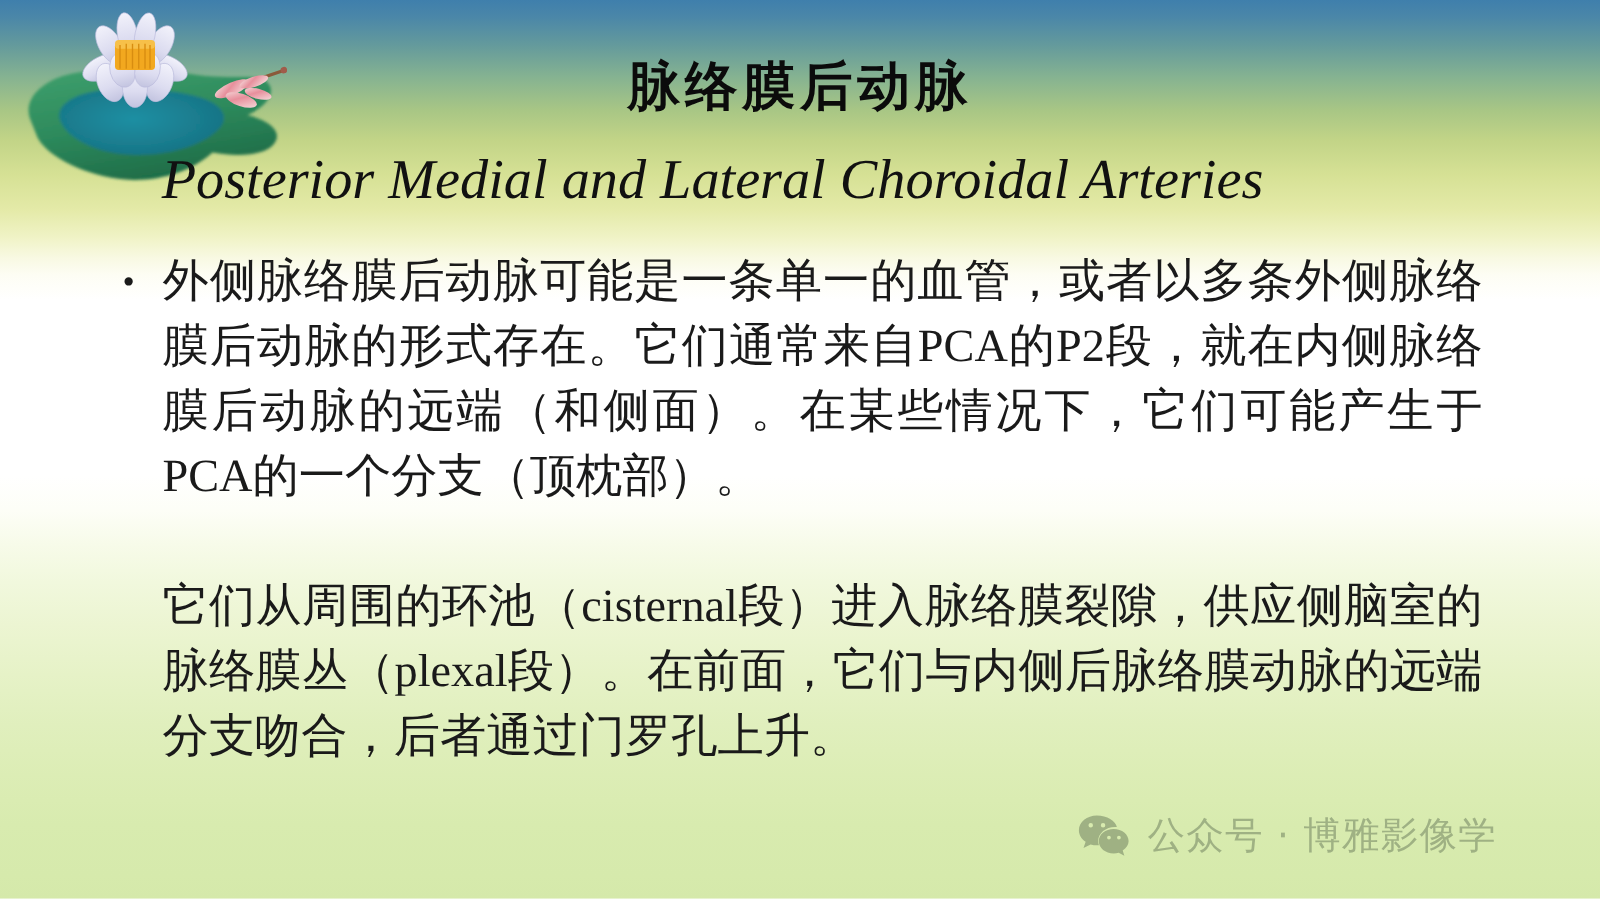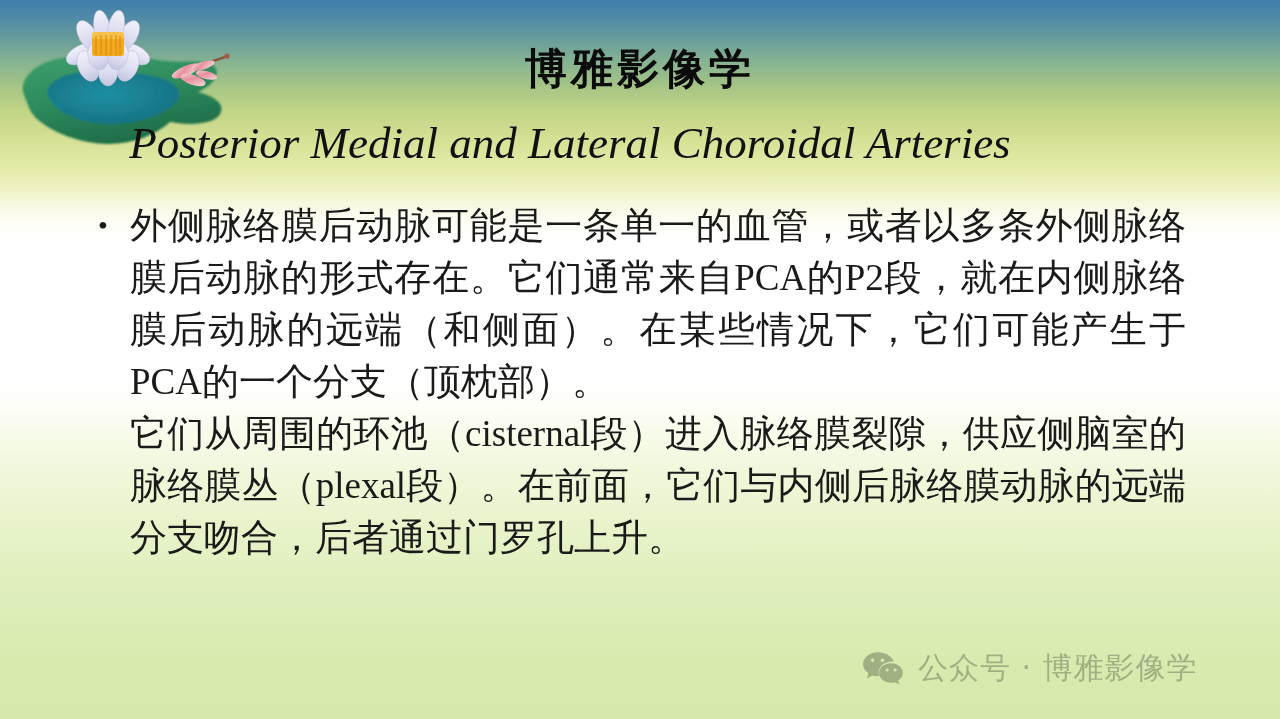--- a/index.html
+++ b/index.html
@@ -108,20 +108,21 @@
   .para .bullet {
     position: absolute;
     left: 2px;
     top: 0px;
     font-size: 28px;
     line-height: 52px;
     color: #1a1a1a;
   }
 
   .para + .para {
+    margin-top: 52px;
   }
 
   
   .footer {
     position: absolute;
     left: 862px;
     top: 648px;
     display: flex;
     align-items: center;
     gap: 14px;
@@ -214,21 +215,21 @@
     <g transform="translate(200,72) rotate(-8)">
       <path d="M-22 -2 L30 -12" stroke="#8a5a3a" stroke-width="2.6" stroke-linecap="round" fill="none"></path>
       <ellipse cx="-14" cy="-3" rx="15" ry="5" fill="url(#wingg)" transform="rotate(-16 -14 -3)"></ellipse>
       <ellipse cx="-8" cy="7" rx="13" ry="5" fill="url(#wingg)" transform="rotate(26 -8 7)"></ellipse>
       <ellipse cx="4" cy="-6" rx="12" ry="4" fill="url(#wingg)" transform="rotate(-10 4 -6)"></ellipse>
       <ellipse cx="6" cy="4" rx="11" ry="4" fill="url(#wingg)" transform="rotate(22 6 4)"></ellipse>
       <circle cx="29" cy="-12" r="2.6" fill="#a05c4a"></circle>
     </g>
   </svg>
 
-  <div class="title-cn">博雅影像学</div>
+  <div class="title-cn">脉络膜后动脉</div>
 
   <div class="title-en">Posterior Medial and Lateral Choroidal Arteries</div>
 
   <div class="body-block">
 
     <div class="para">
       <span class="bullet">•</span>
       <span>外侧脉络膜后动脉可能是一条单一的血管，或者以多条外侧脉络膜后动脉的形式存在。它们通常来自PCA的P2段，就在内侧脉络膜后动脉的远端（和侧面）。在某些情况下，它们可能产生于PCA的一个分支（顶枕部）。</span>
     </div>
 

